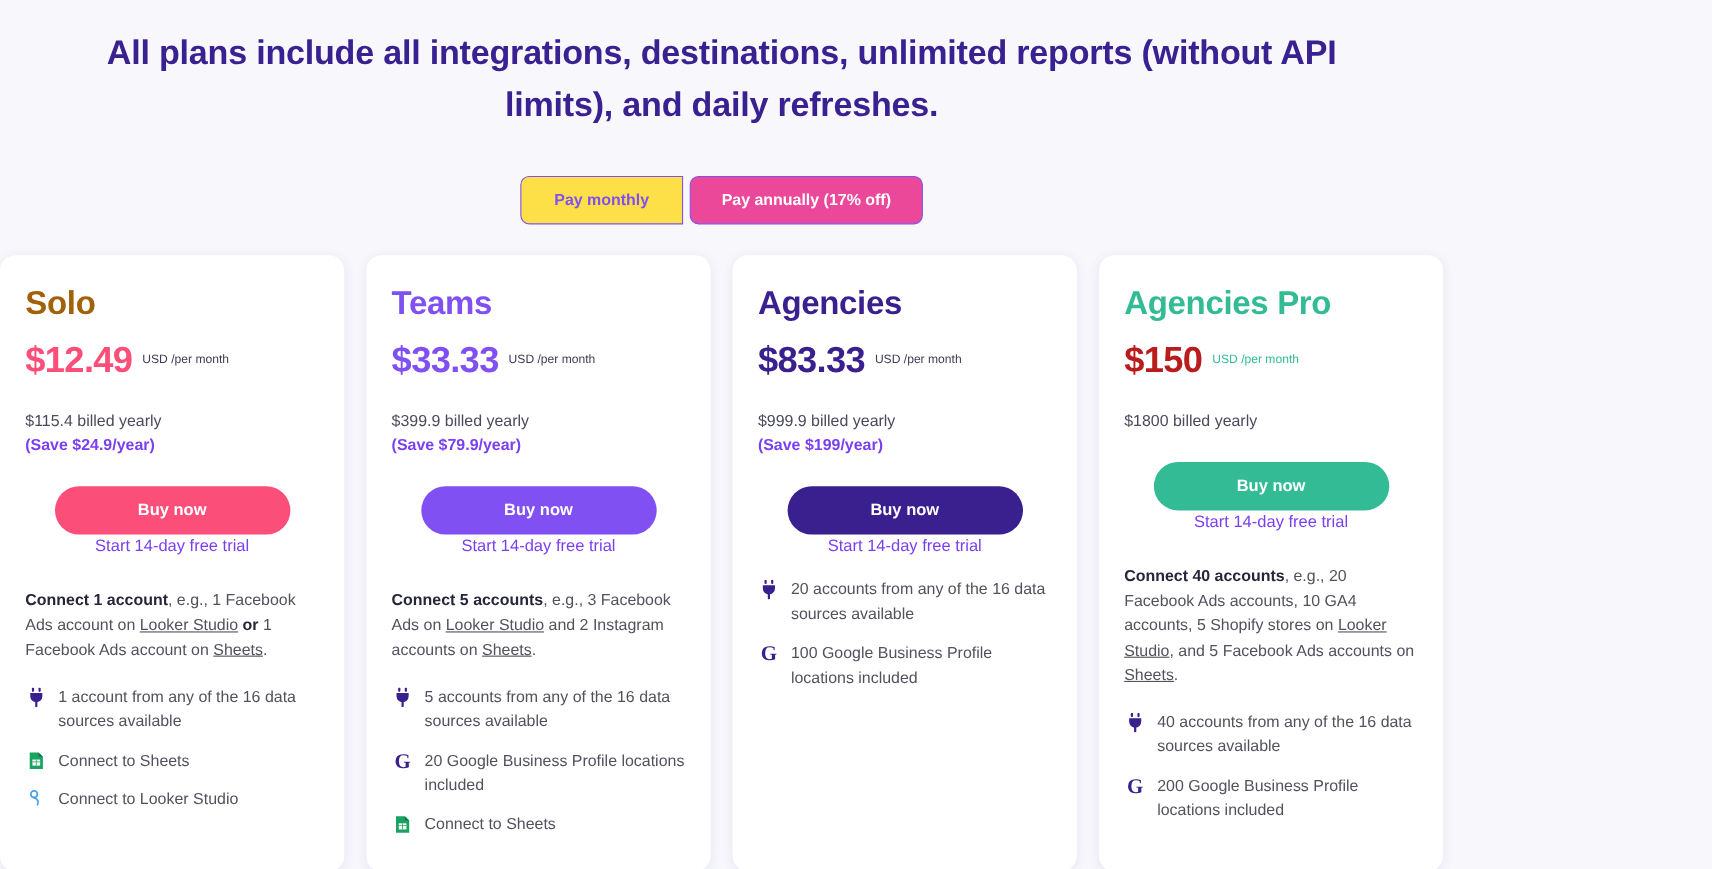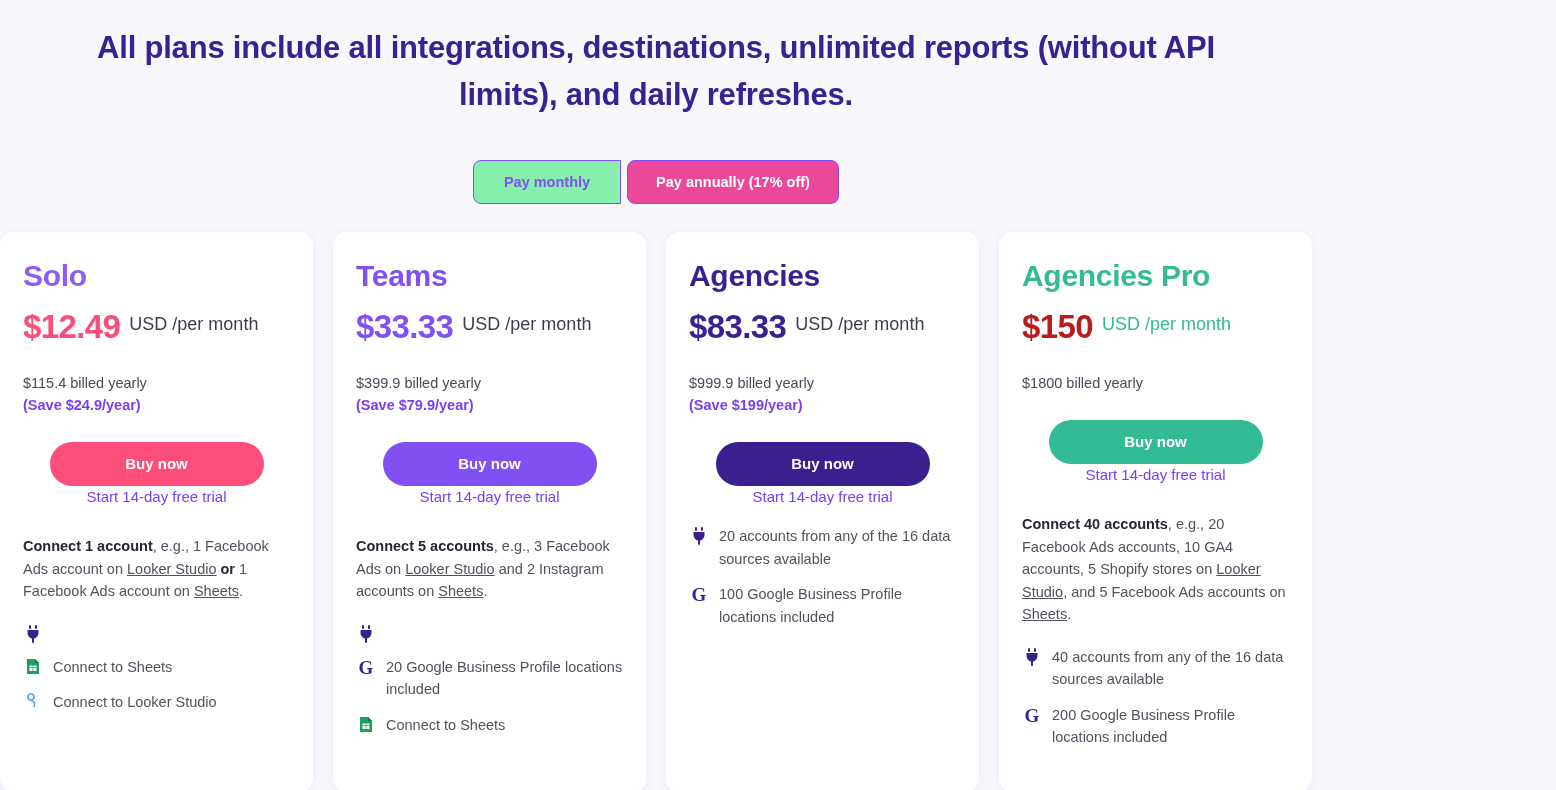--- a/index.html
+++ b/index.html
@@ -48,21 +48,21 @@
     border-radius: 8px;
     cursor: pointer;
     box-sizing: border-box;
     display: flex;
     align-items: center;
     justify-content: center;
   }
   .toggle-monthly {
     width: 148px;
     height: 44px;
-    background: #86efac;
+    background: #fde047;
     color: #8050f2;
     border: 1.6px solid #8050f2;
     border-radius: 8px 0 0 8px;
   }
   .toggle-annual {
     width: 212px;
     height: 44px;
     background: #ec4899;
     color: #ffffff;
     border: 1.6px solid #8050f2;
@@ -103,21 +103,21 @@
     align-items: baseline;
     margin-top: 14px;
   }
   .price {
     font-size: 33px;
     font-weight: bold;
     letter-spacing: -0.6px;
     line-height: 38px;
   }
   .price-unit {
-    font-size: 18px;
+    font-size: 11px;
     color: #3d3d52;
     margin-left: 9px;
     position: relative;
     top: -8px;
     white-space: nowrap;
   }
 
   .billed {
     font-size: 14.5px;
     color: #4a4a5c;
@@ -207,40 +207,41 @@
 
   <h1 class="headline">All plans include all integrations, destinations, unlimited reports (without API limits), and daily refreshes.</h1>
 
   <div class="toggle-wrap">
     <button class="toggle-btn toggle-monthly">Pay monthly</button>
     <button class="toggle-btn toggle-annual">Pay annually (17% off)</button>
   </div>
 
   <div class="cards" id="cards">
       <div class="card">
-        <div class="plan-name" style="color: #8b5cf6;">Solo</div>
+        <div class="plan-name" style="color: #a16207;">Solo</div>
         <div class="price-row">
           <span class="price" style="color: rgb(251, 78, 121);">$12.49</span>
           <span class="price-unit">USD /per month</span>
         </div>
         <div class="billed">$115.4 billed yearly</div>
         <div class="save">(Save $24.9/year)</div>
         <button class="buy-btn" style="background: rgb(251, 78, 121);">Buy now</button>
         <a class="trial-link">Start 14-day free trial</a>
         <div class="desc"><b>Connect 1 account</b><span>, e.g., 1 Facebook Ads account on </span><u>Looker Studio</u><span> </span><b>or</b><span> 1 Facebook Ads account on </span><u>Sheets</u><span>.</span></div>
         <ul class="features">
           <li class="feature">
             <span class="feature-icon">
               <svg width="14" height="18" viewBox="0 0 14 18">
                 <rect x="3" y="0" width="2" height="4" rx="1" fill="#3a1f8f"></rect>
                 <rect x="9" y="0" width="2" height="4" rx="1" fill="#3a1f8f"></rect>
                 <path d="M1.5 5h11v3a5.5 5.5 0 0 1-11 0z" fill="#3a1f8f"></path>
                 <rect x="6" y="12" width="2" height="6" rx="1" fill="#3a1f8f"></rect>
               </svg>
             </span>
+            <span class="feature-text">1 account from any of the 16 data sources available</span>
           </li>
           <li class="feature">
             <span class="feature-icon">
               <svg width="14" height="17" viewBox="0 0 14 17">
                 <path d="M1 1h8l4 4v11H1z" fill="#1aa260"></path>
                 <path d="M9 1l4 4H9z" fill="#0f7a47"></path>
                 <rect x="3.5" y="7.5" width="7" height="5.5" fill="#ffffff"></rect>
                 <rect x="3.5" y="9.3" width="7" height="0.7" fill="#1aa260"></rect>
                 <rect x="6.6" y="7.5" width="0.7" height="5.5" fill="#1aa260"></rect>
               </svg>
@@ -272,20 +273,21 @@
         <ul class="features">
           <li class="feature">
             <span class="feature-icon">
               <svg width="14" height="18" viewBox="0 0 14 18">
                 <rect x="3" y="0" width="2" height="4" rx="1" fill="#3a1f8f"></rect>
                 <rect x="9" y="0" width="2" height="4" rx="1" fill="#3a1f8f"></rect>
                 <path d="M1.5 5h11v3a5.5 5.5 0 0 1-11 0z" fill="#3a1f8f"></path>
                 <rect x="6" y="12" width="2" height="6" rx="1" fill="#3a1f8f"></rect>
               </svg>
             </span>
+            <span class="feature-text">5 accounts from any of the 16 data sources available</span>
           </li>
           <li class="feature">
             <span class="feature-icon">
               <span class="gicon">G</span>
             </span>
             <span class="feature-text">20 Google Business Profile locations included</span>
           </li>
           <li class="feature">
             <span class="feature-icon">
               <svg width="14" height="17" viewBox="0 0 14 17">

